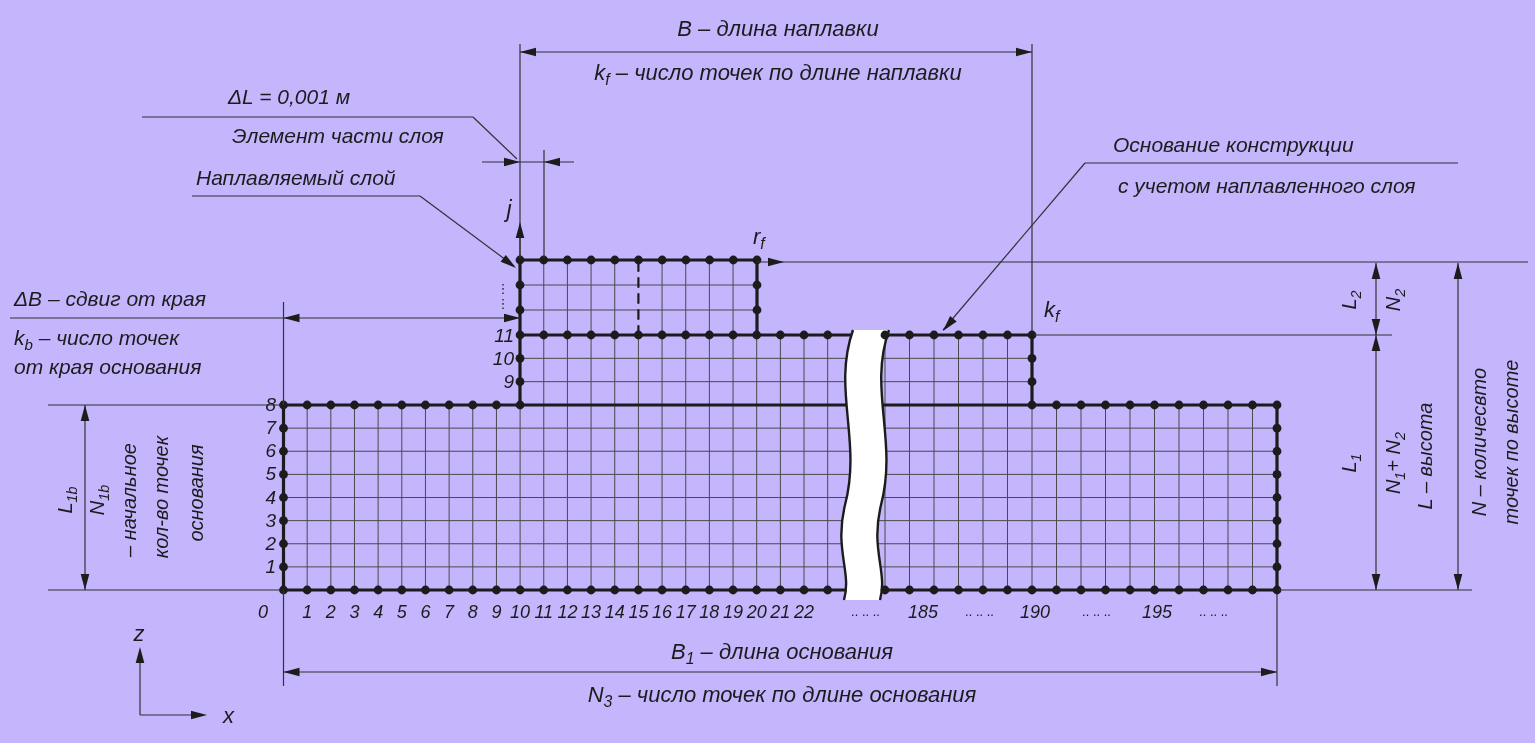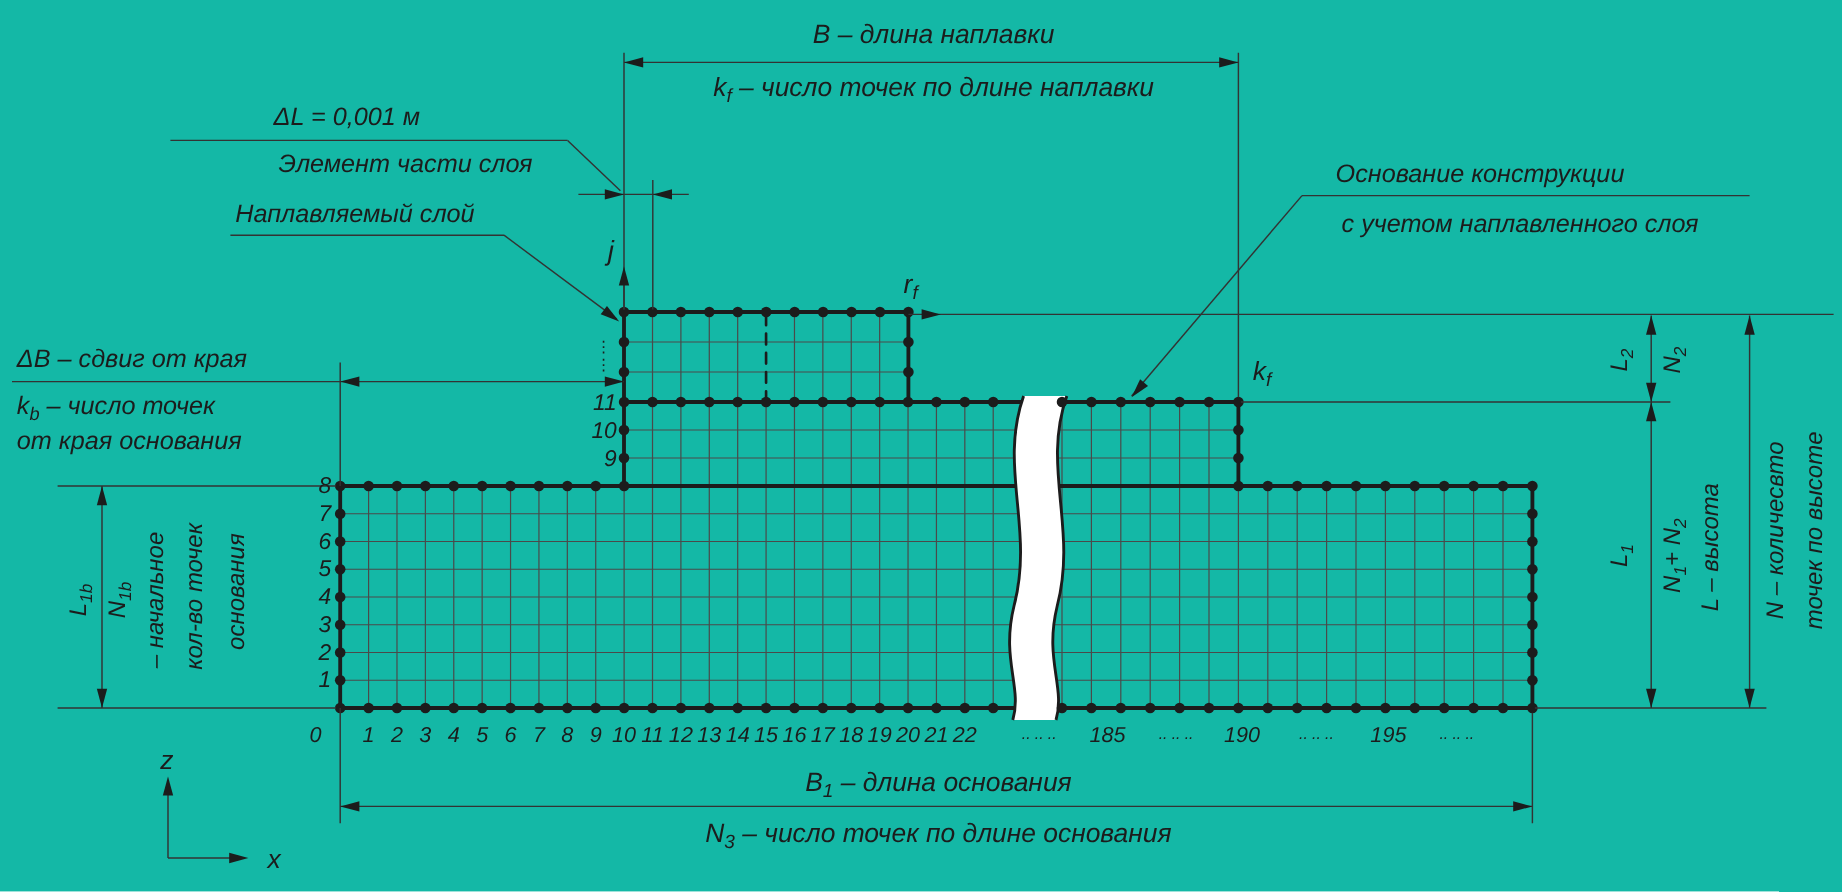--- a/index.html
+++ b/index.html
@@ -1,16 +1,16 @@
 <!DOCTYPE html>
 <html><head>
 <meta charset="utf-8">
 <style>
   html,body{margin:0;padding:0;background:#fff;}
-  .stage{width:1535px;height:743px;position:relative;background:#14b8a6;overflow:hidden;}
+  .stage{width:1535px;height:743px;position:relative;background:#c4b5fd;overflow:hidden;}
   svg text{font-family:"Liberation Sans","DejaVu Sans",sans-serif;font-style:italic;}
 </style>
 </head>
 <body>
 
 <div class="stage">
   <svg id="dg" width="1535" height="743" viewBox="0 0 1535 743" xmlns="http://www.w3.org/2000/svg">
       <g stroke="#4a4a4a" stroke-width="1">
         <line x1="307.16" y1="405" x2="307.16" y2="590"></line>
         <line x1="330.82" y1="405" x2="330.82" y2="590"></line>

